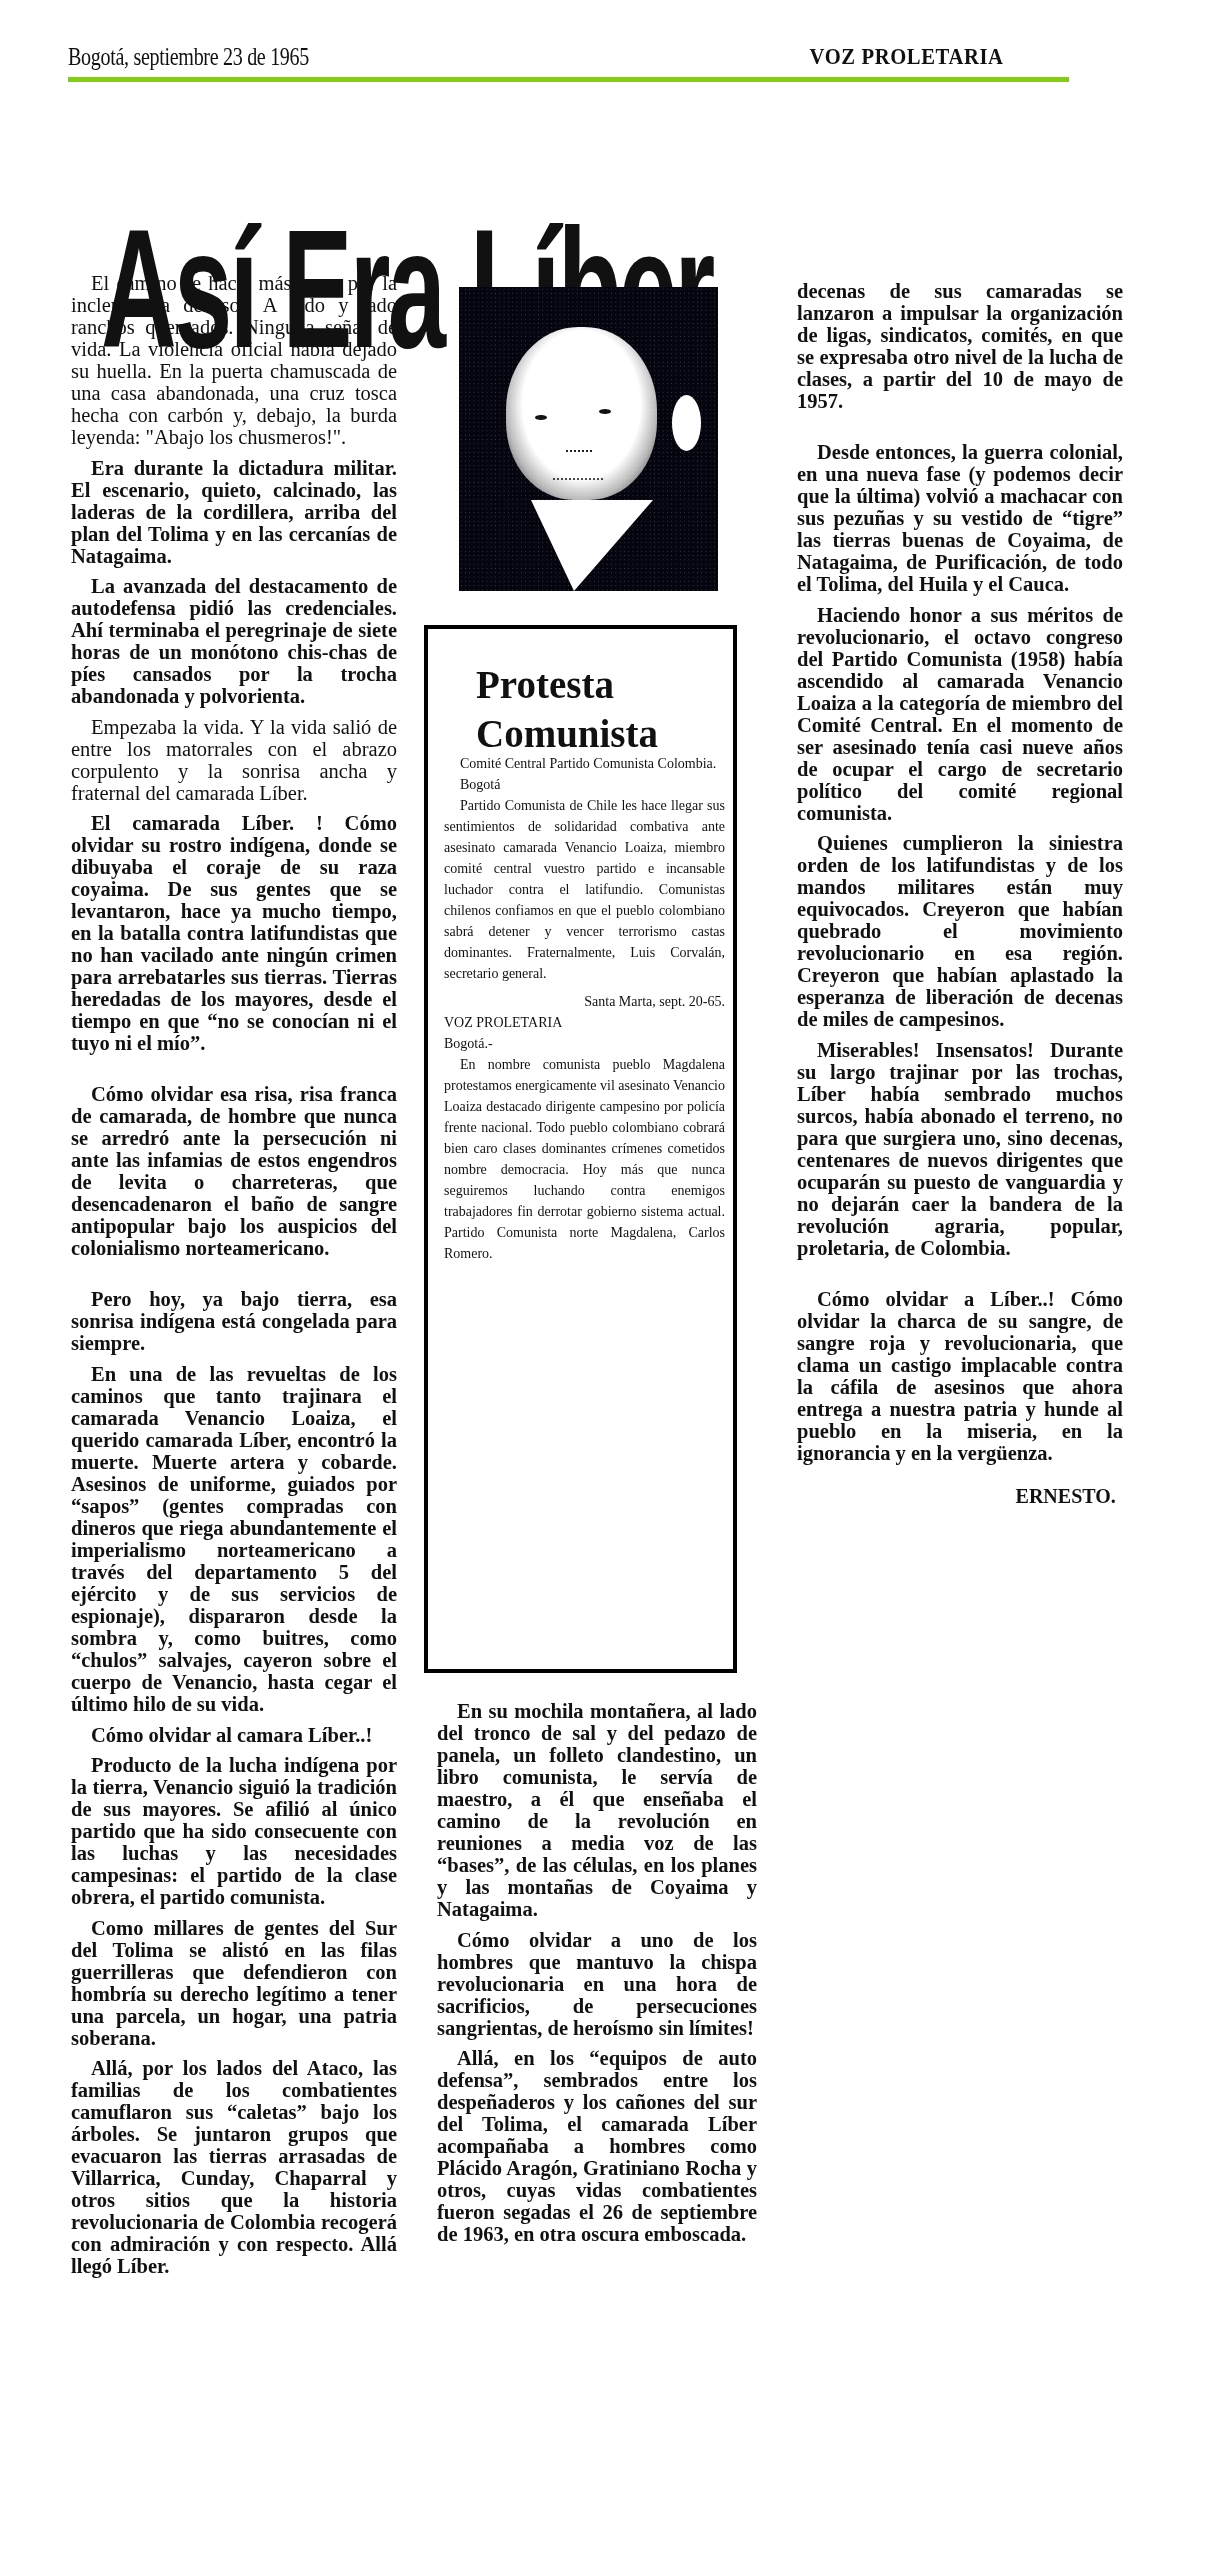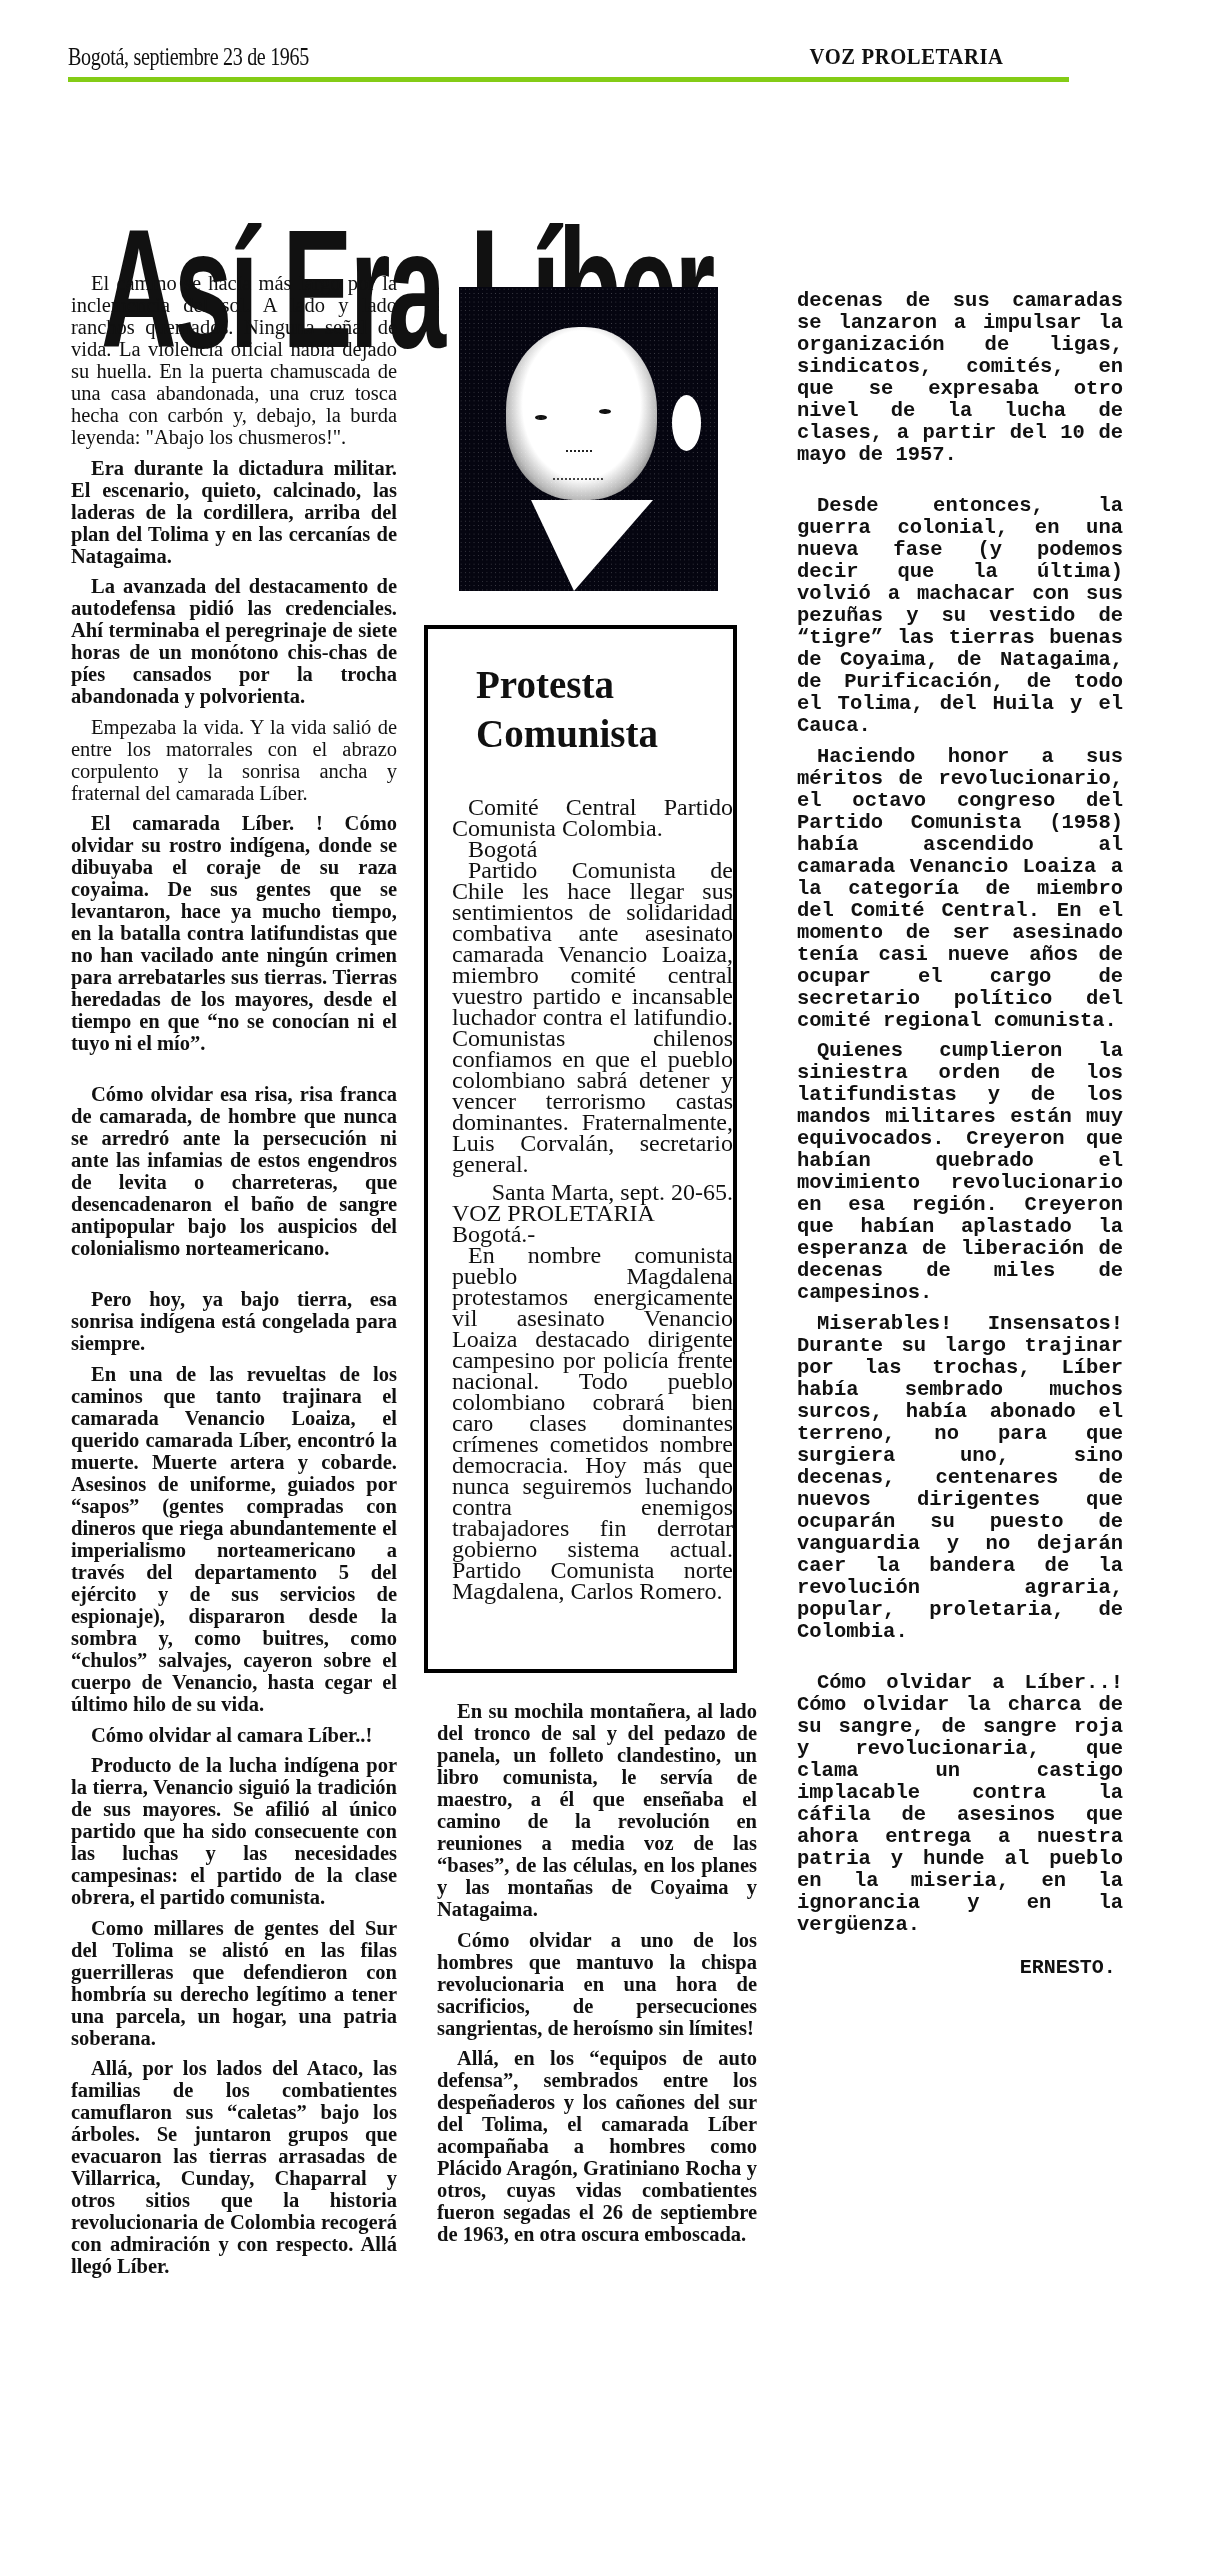--- a/index.html
+++ b/index.html
@@ -7,33 +7,33 @@
   .masthead { position: absolute; left: 68px; top: 37px; width: 1001px; height: 40px; border-bottom: 5px solid #84cc16; }
   .mast-date { position: absolute; left: 0; top: 5.8px; font-size: 24.5px; font-family: "Liberation Serif", serif; transform: scaleX(0.82); transform-origin: left center; letter-spacing: -0.4px; }
   .mast-paper { position: absolute; right: 65px; top: 5.8px; font-size: 24px; font-weight: bold; font-family: "Liberation Serif", serif; letter-spacing: 0.7px; transform: scaleX(0.86); transform-origin: right center; }
   .headline { position: absolute; left: 101px; top: 104px; width: 936px; font-family: "Liberation Sans", "DejaVu Sans", sans-serif; font-weight: bold; font-size: 169px; line-height: 144px; transform: scaleX(0.62); transform-origin: left top; letter-spacing: -4.3px; white-space: nowrap; }
   .col { position: absolute; text-align: justify; font-size: 20.5px; line-height: 22px; }
   .col p { margin: 0 0 8.6px 0; text-indent: 20px; }
   .col p.bold { font-weight: bold; }
   .col p.gap { margin-top: 29px; }
   .col-left { left: 71px; top: 272px; width: 326px; }
   .col-mid-bottom { left: 437px; top: 1700px; width: 320px; }
-  .col-right { left: 797px; top: 290px; width: 326px; font-family: Liberation Mono, monospace; }
+  .col-right { left: 797px; top: 280px; width: 326px; }
   .photo { position: absolute; left: 459px; top: 287px; width: 259px; height: 304px; background: #050510; overflow: hidden; }
   .photo .face { position: absolute; left: 47px; top: 40px; width: 151px; height: 173px; border-radius: 48% 48% 45% 45%; background: radial-gradient(ellipse at 50% 45%, #fff 55%, #bbb 70%, #333 90%); }
   .photo .ear { position: absolute; left: 213px; top: 108px; width: 29px; height: 56px; border-radius: 50%; background: #fff; }
   .photo .eye-l { position: absolute; left: 76px; top: 128px; width: 11.5px; height: 5px; background: #111; border-radius: 50%; }
   .photo .eye-r { position: absolute; left: 140px; top: 122px; width: 11.5px; height: 5px; background: #111; border-radius: 50%; }
   .photo .nose { position: absolute; left: 107px; top: 157px; width: 26px; height: 5.8px; border-bottom: 2.2px dotted #222; }
   .photo .mouth { position: absolute; left: 94px; top: 187px; width: 50px; height: 4.3px; border-bottom: 2.2px dotted #444; }
   .photo .shirt { position: absolute; left: 72px; top: 213px; width: 0; height: 0; border-left: 43px solid transparent; border-right: 79px solid transparent; border-top: 91px solid #fff; }
   .photo .noise { position: absolute; inset: 0; background-image: radial-gradient(#fff 0.6px, transparent 0.7px); background-size: 4.3px 4.3px; opacity: 0.25; }
   .protesta { position: absolute; left: 424px; top: 625px; width: 313px; height: 1048px; border: 4.3px solid #000; box-sizing: border-box; background: #fff; }
   .protesta-title { position: absolute; left: 48px; top: 31px; font-family: "Liberation Serif", serif; font-weight: bold; font-size: 39px; line-height: 49px; }
-  .protesta-body { position: absolute; left: 24px; top: 124px; width: 281px; text-align: justify; font-size: 24px; line-height: 21px; margin-top: 44px; }
+  .protesta-body { position: absolute; left: 16px; top: 124px; width: 281px; text-align: justify; font-size: 14px; line-height: 21px; }
   .protesta-body p { margin: 0; text-indent: 16px; }
   .protesta-body p.noindent { text-indent: 0; }
   .protesta-body p.b { font-weight: normal; }
   .protesta-body p.right { text-align: right; margin-top: 7.2px; }
   .signature { text-align: right; font-weight: bold; margin-top: 21.6px; font-size: 20px; padding-right: 7.2px; }
 </style>
 </head>
 <body>
 
 <div class="masthead">

